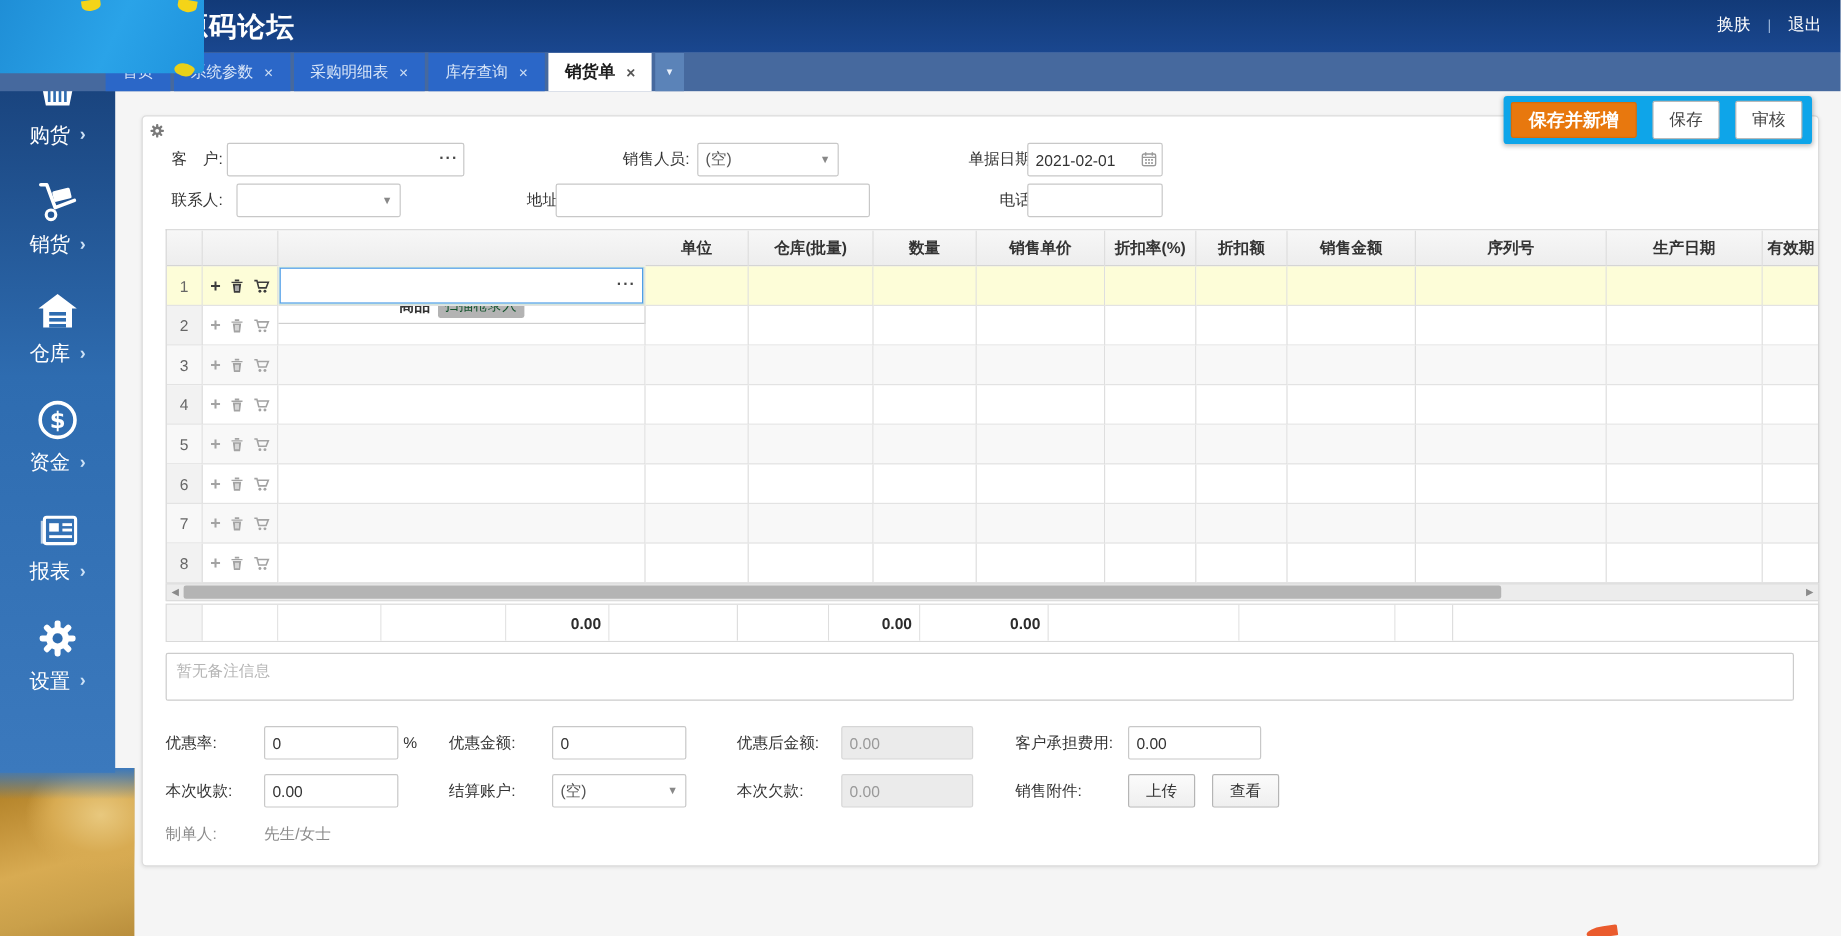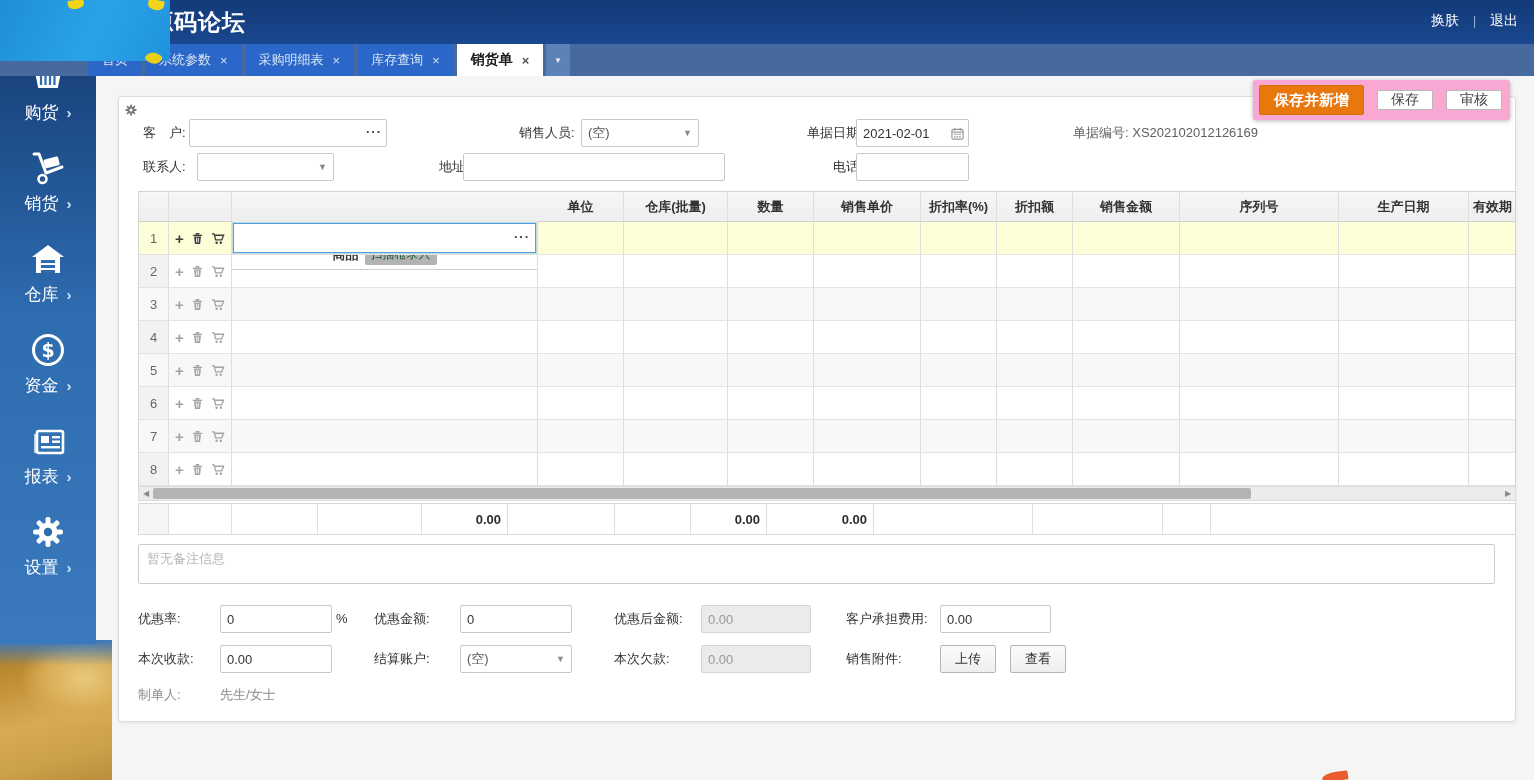--- a/index.html
+++ b/index.html
@@ -47,25 +47,25 @@
     background:
       radial-gradient(90px 70px at 75% 28%, #e8c87e 0%, #d8ab52 45%, rgba(216,171,82,0) 70%),
       linear-gradient(165deg,#a9791f 0%, #c3933a 30%, #d8ab52 55%, #caa04a 80%, #b98e3c 100%); }
   .photo-corner:before { content:""; position:absolute; left:0; top:0; width:100%; height:26px;
     background:linear-gradient(#3b79bd,rgba(59,121,189,0)); }
   .orange-speck { position:absolute; left:1322px; top:772px; width:26px; height:9px; background:#ea5b2d;
     border-radius:100% 20% 10% 80%; transform:rotate(-8deg); z-index:3; }
 
   
   .actions-panel { position:absolute; left:1253px; top:80px; width:257px; height:40px; z-index:9;
-    background:#f9a8d4; border-radius:3px; box-shadow:0 1px 4px rgba(0,0,0,.28);
+    background:#0ea5e9; border-radius:3px; box-shadow:0 1px 4px rgba(0,0,0,.28);
     display:flex; align-items:center; padding:0 6px; gap:13px; }
   .btn-orange { height:30px; padding:0 14px; background:#e8780e; border:1px solid #d96d08; border-radius:2px;
     color:#fff; font-size:15px; font-weight:bold; cursor:pointer; font-family:inherit; }
-  .btn-plain { height:20px; padding:0 13px; background:#fff; border:1px solid #b9b9b9; border-radius:2px;
+  .btn-plain { height:32px; padding:0 13px; background:#fff; border:1px solid #b9b9b9; border-radius:2px;
     color:#444; font-size:14px; cursor:pointer; font-family:inherit; }
 
   
   .panel { position:absolute; left:118px; top:96px; width:1398px; height:626px; background:#fff;
     border:1px solid #dcdcdc; border-radius:4px; box-shadow:0 1px 3px rgba(0,0,0,.08); z-index:4; }
   .panel-gear { position:absolute; left:6px; top:5px; width:12px; height:12px; color:#7a7a7a; cursor:pointer; }
 
   .flabel { position:absolute; height:28px; line-height:28px; font-size:13px; color:#333; white-space:nowrap; }
   .fvalue-text { position:absolute; height:28px; line-height:28px; font-size:13px; color:#5f5f5f; white-space:nowrap; }
   .tbox { position:absolute; height:28px; border:1px solid #c8c8c8; background:#fff; border-radius:2px;
@@ -307,24 +307,20 @@
               <rect x="3.5" y="7" width="1.6" height="1.6"></rect>
               <rect x="6.2" y="7" width="1.6" height="1.6"></rect>
               <rect x="8.9" y="7" width="1.6" height="1.6"></rect>
               <rect x="3.5" y="9.8" width="1.6" height="1.6"></rect>
               <rect x="6.2" y="9.8" width="1.6" height="1.6"></rect>
               <rect x="8.9" y="9.8" width="1.6" height="1.6"></rect>
             </g>
           </svg>
       </span>
     </span>
-    <span class="fvalue-text" style="left:954px; top:22px;">
-      <span>单据编号:</span>
-      <span>XS202102012126169</span>
-    </span>
 
     <span class="flabel" style="left:24px; top:56px;">联系人:</span>
     <span class="combo" style="left:78px; top:56px; width:137px;">
       <span></span>
       <span class="caret">▼</span>
     </span>
     <span class="flabel" style="left:320px; top:56px;">地址:</span>
     <input class="tbox" style="left: 344px; top: 56px; width: 262px;" value="">
     <span class="flabel" style="left:714px; top:56px;">电话:</span>
     <input class="tbox" style="left: 737px; top: 56px; width: 113px;" value="">

